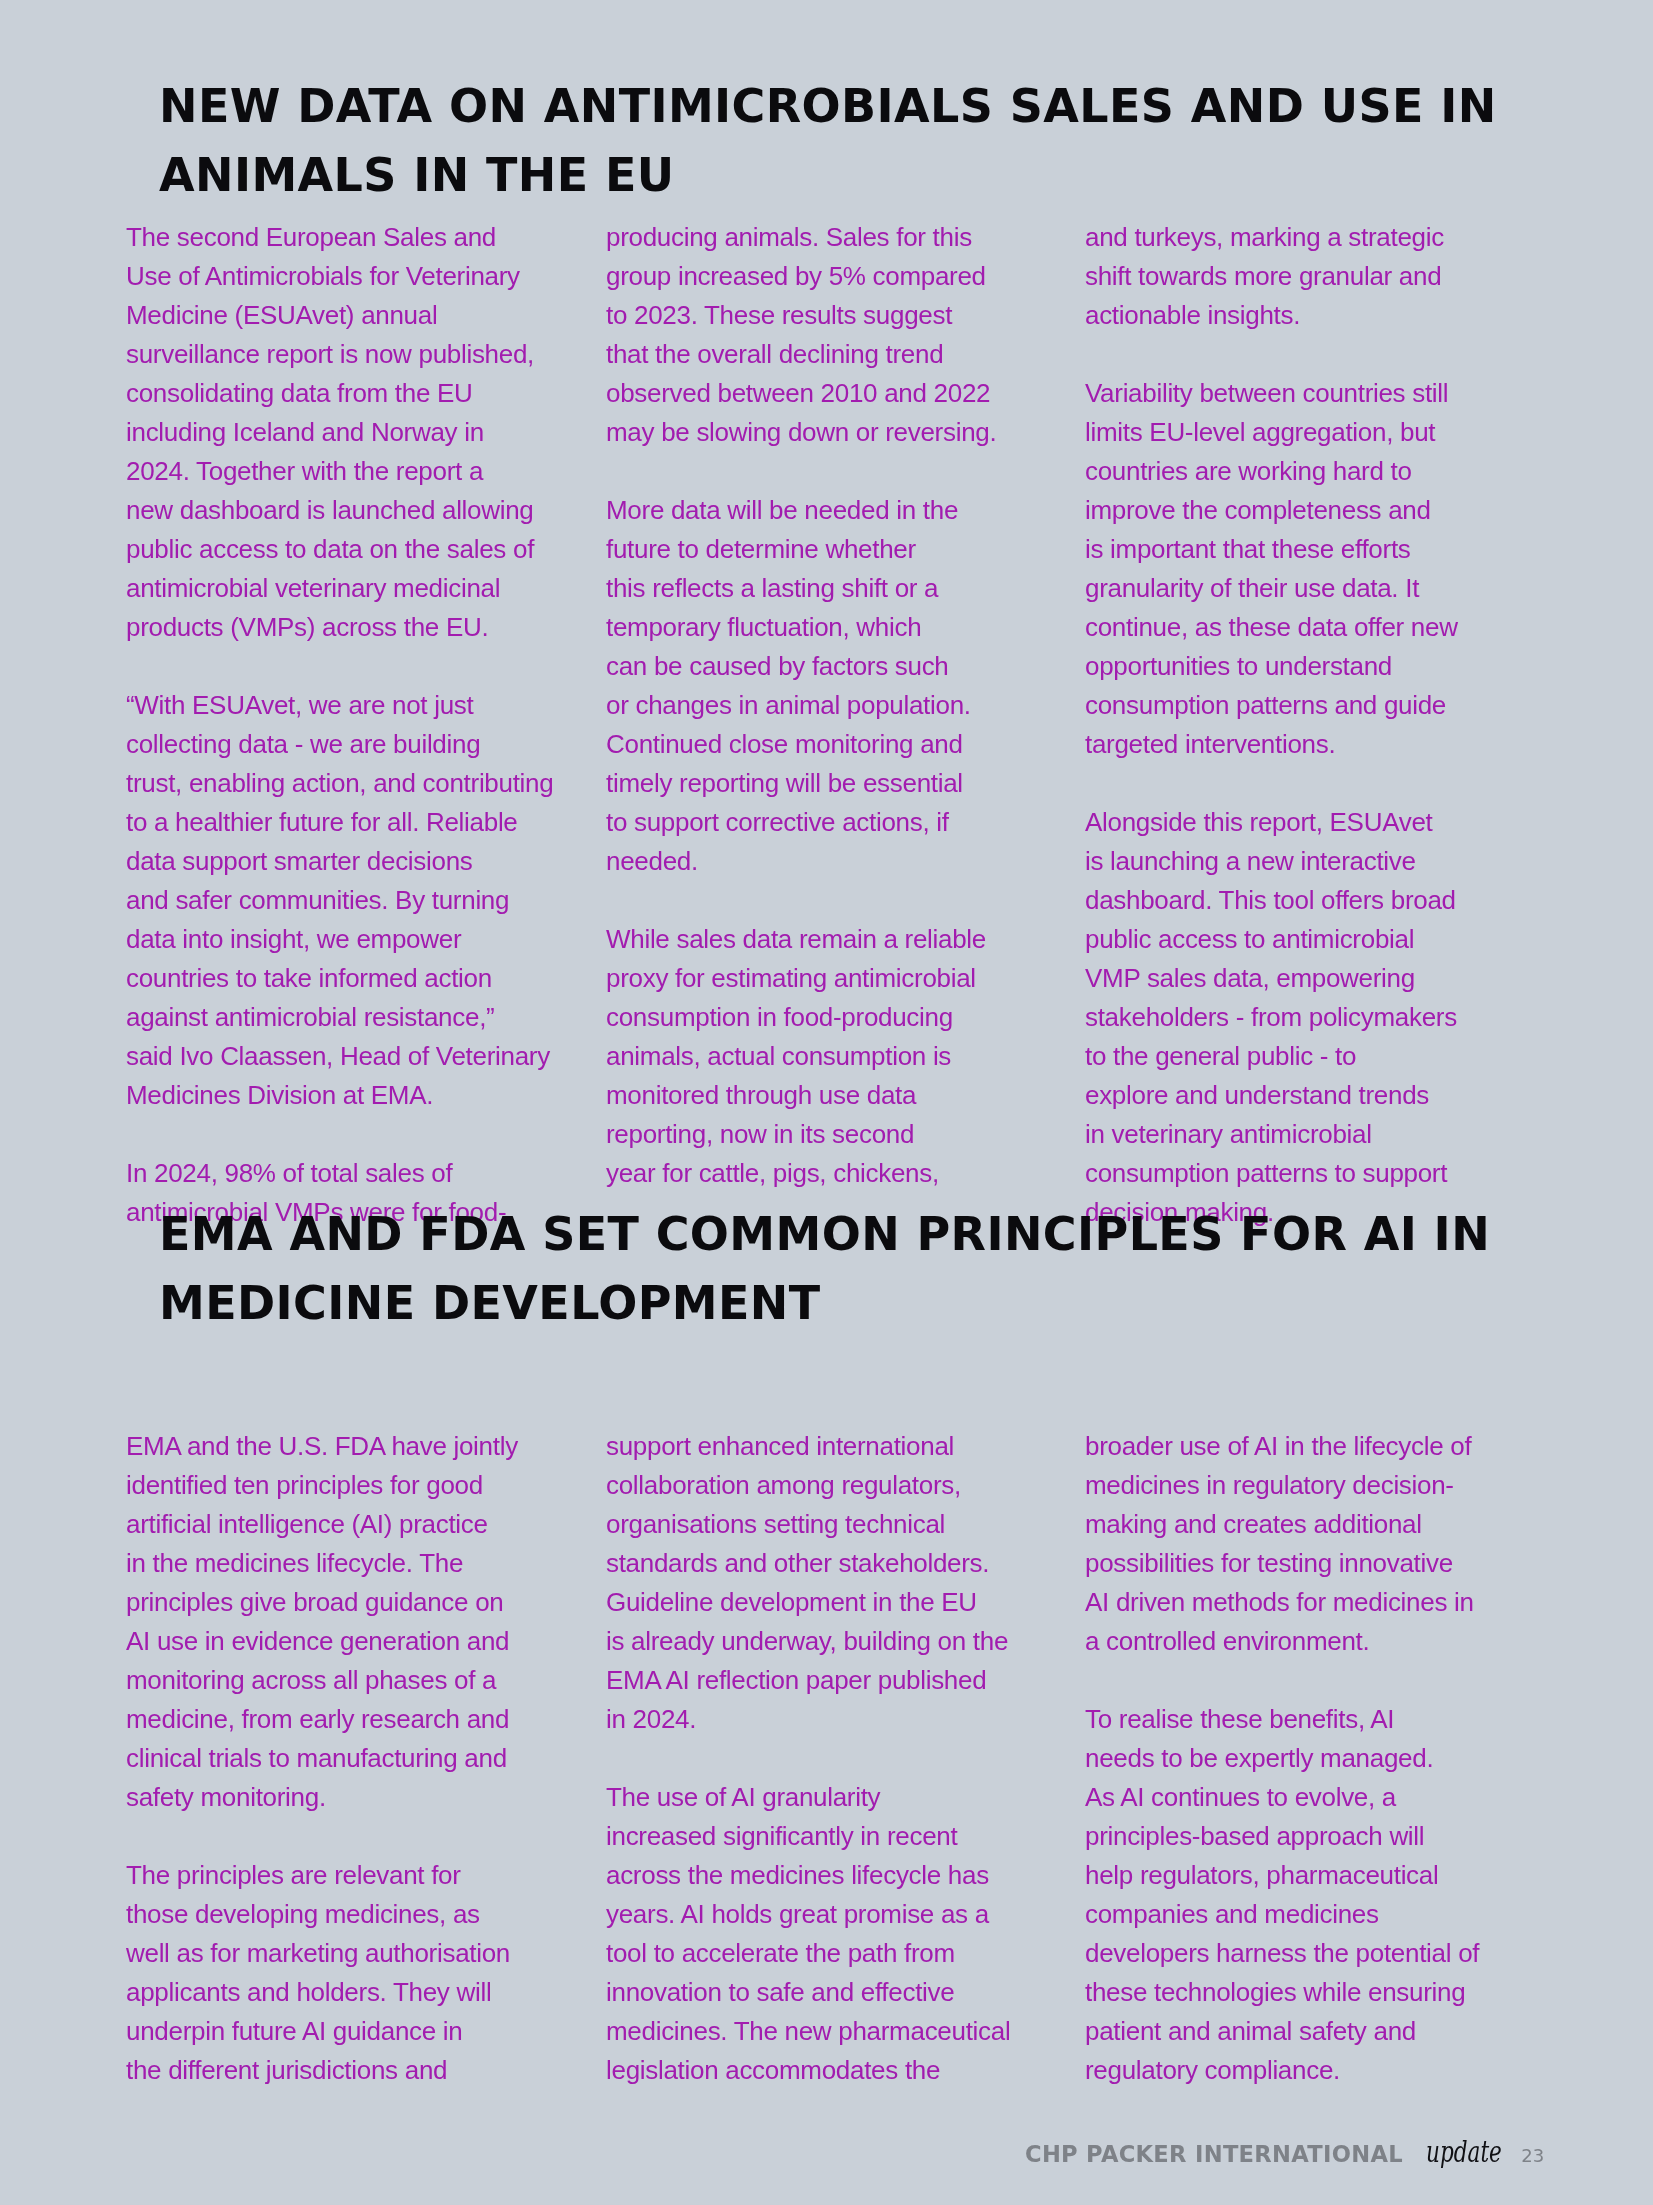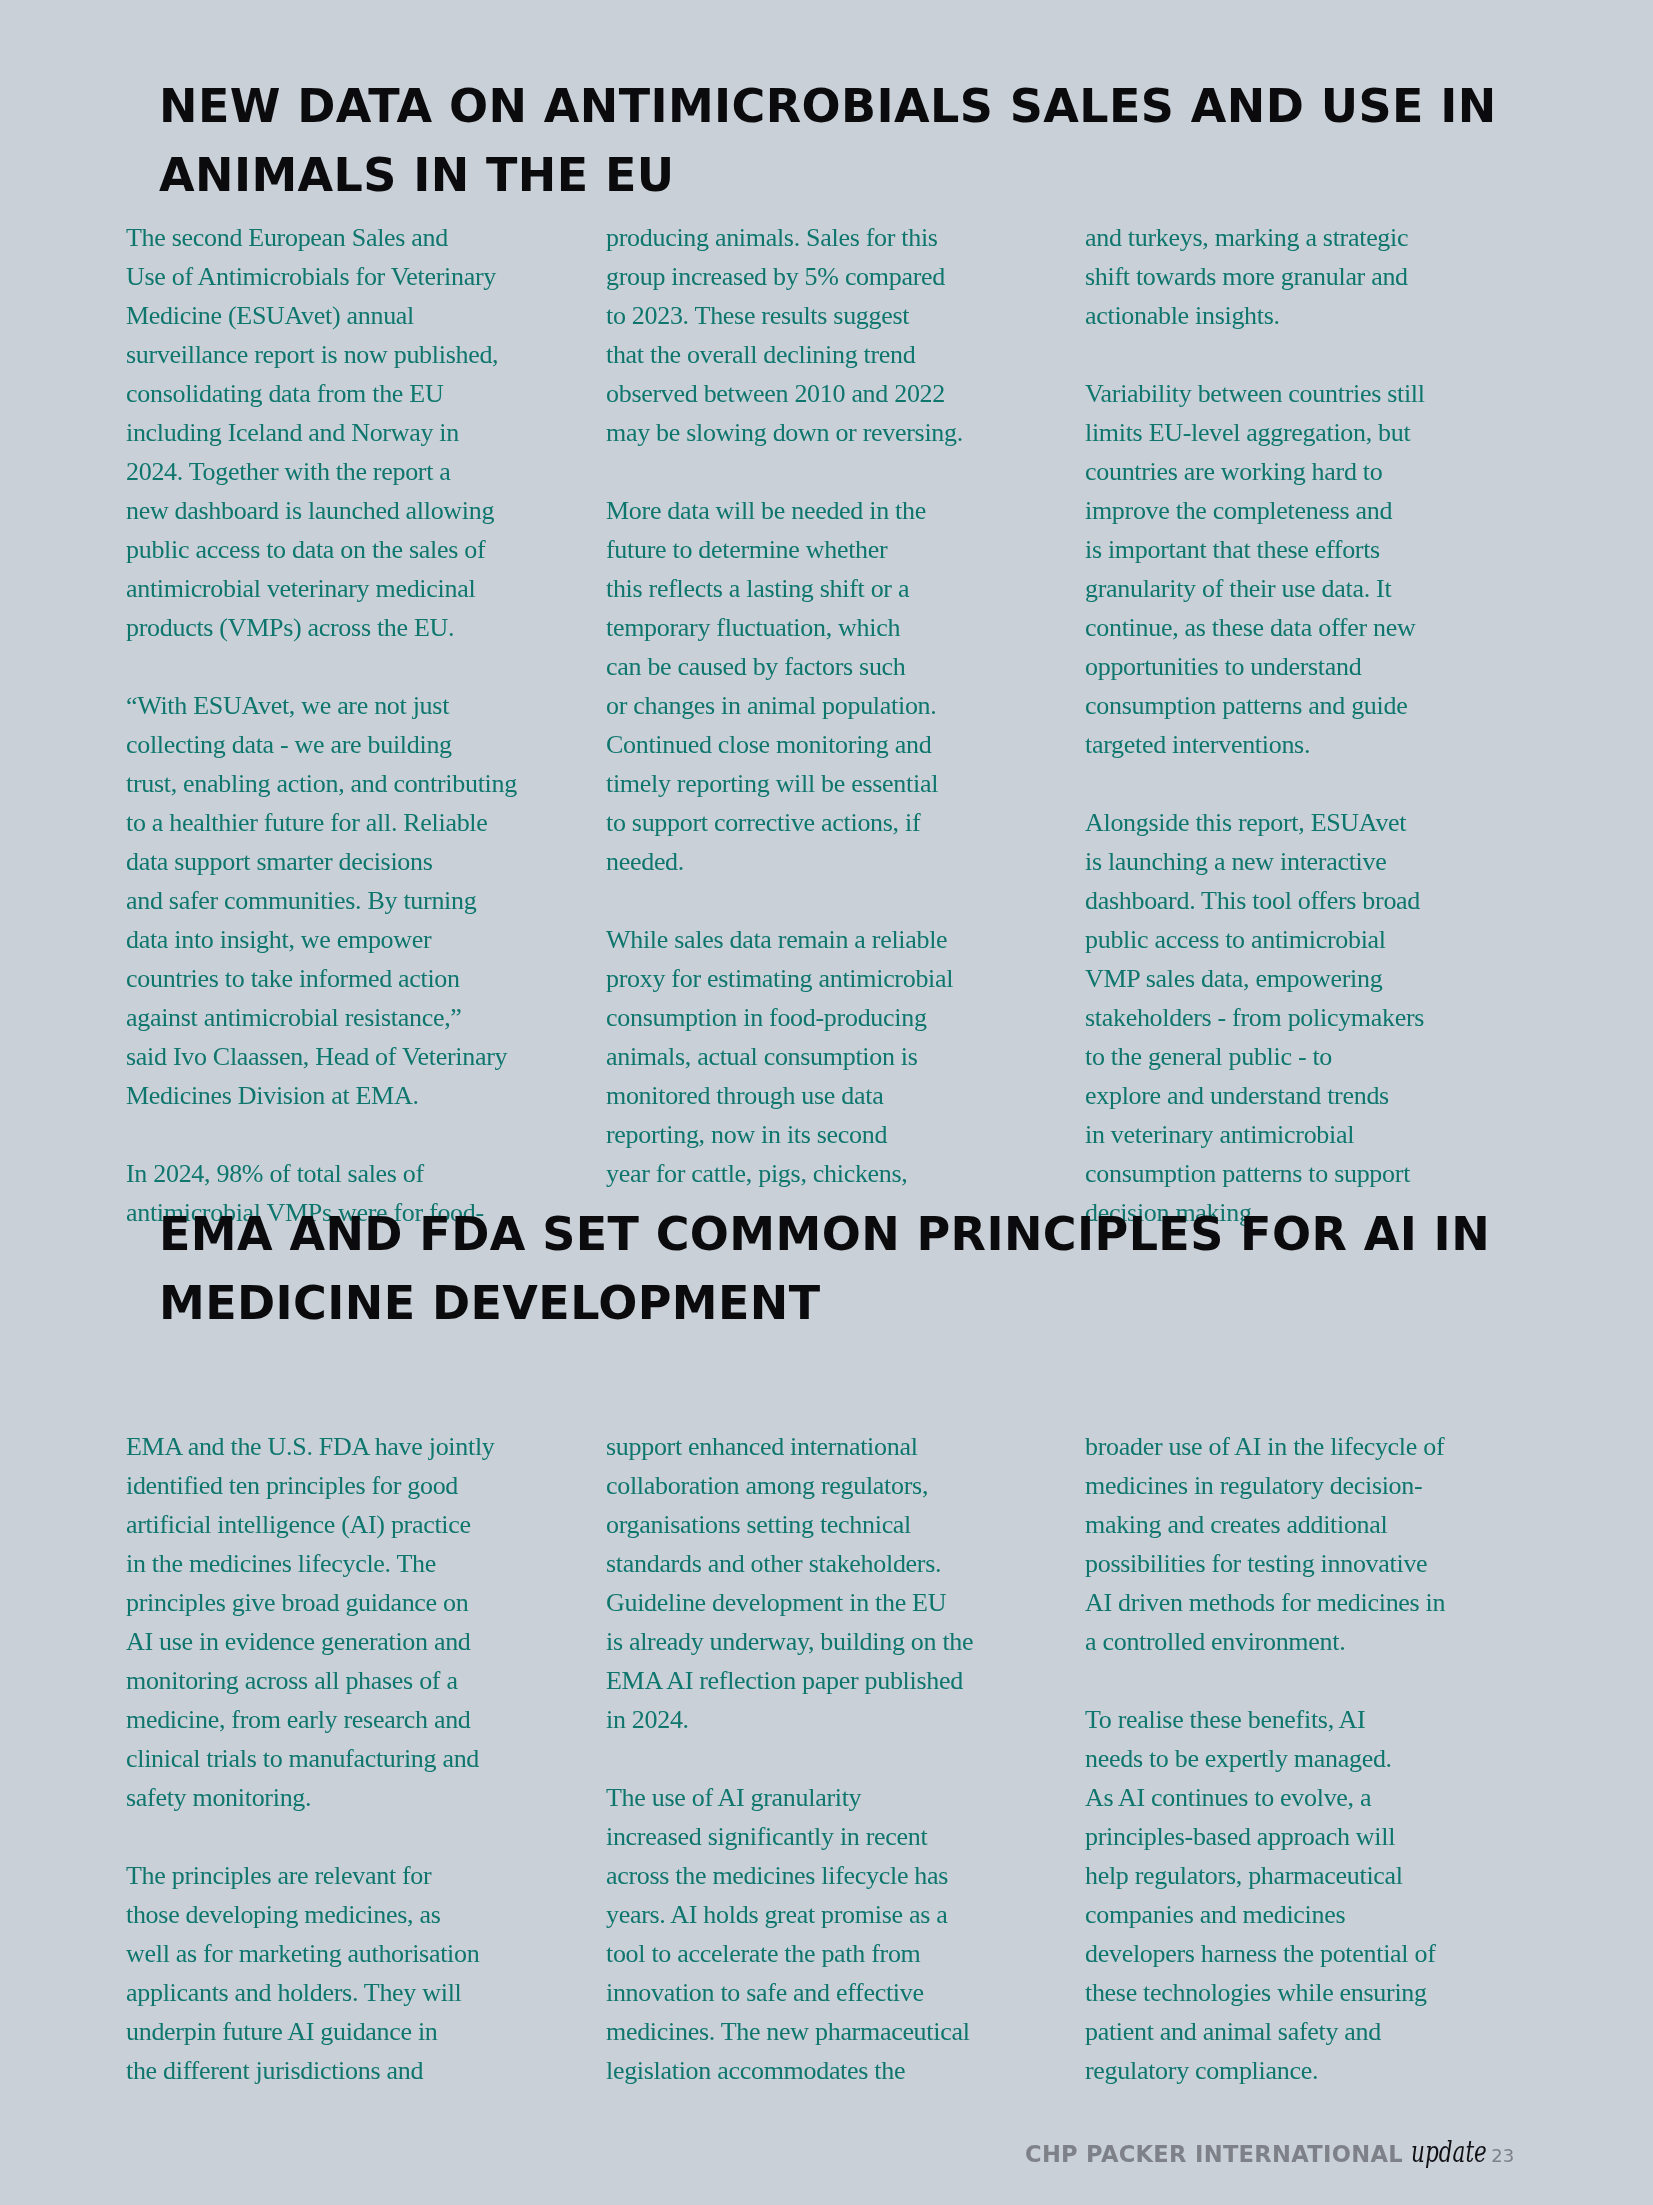--- a/index.html
+++ b/index.html
@@ -28,24 +28,24 @@
       color: #0b0b0e;
     }
     .headline .hl-line {
       display: block;
       white-space: nowrap;
       margin-left: 33px;
     }
     .col {
       position: absolute;
       width: 469px;
-      font-family: Liberation Serif, serif;
+      font-family: Liberation Sans, sans-serif;
       font-size: 26px;
       line-height: 39px;
-      color: #0f766e;
+      color: #a21caf;
       letter-spacing: -0.3px;
     }
     .col .line {
       display: block;
       white-space: nowrap;
       height: 39px;
     }
     .col .gap {
       display: block;
       height: 39px;
@@ -54,21 +54,21 @@
     .c2 { left: 606px; }
     .c3 { left: 1085px; }
 
     .footer {
       position: absolute;
       left: 1025px;
       top: 2134px;
       height: 50px;
       display: flex;
       align-items: baseline;
-      gap: 5px;
+      gap: 20px;
       white-space: nowrap;
     }
     .footer .brand {
       font-family: "DejaVu Sans", sans-serif;
       font-weight: bold;
       font-size: 22.6px;
       color: #7e8288;
       letter-spacing: 0.3px;
     }
     .footer .script {

